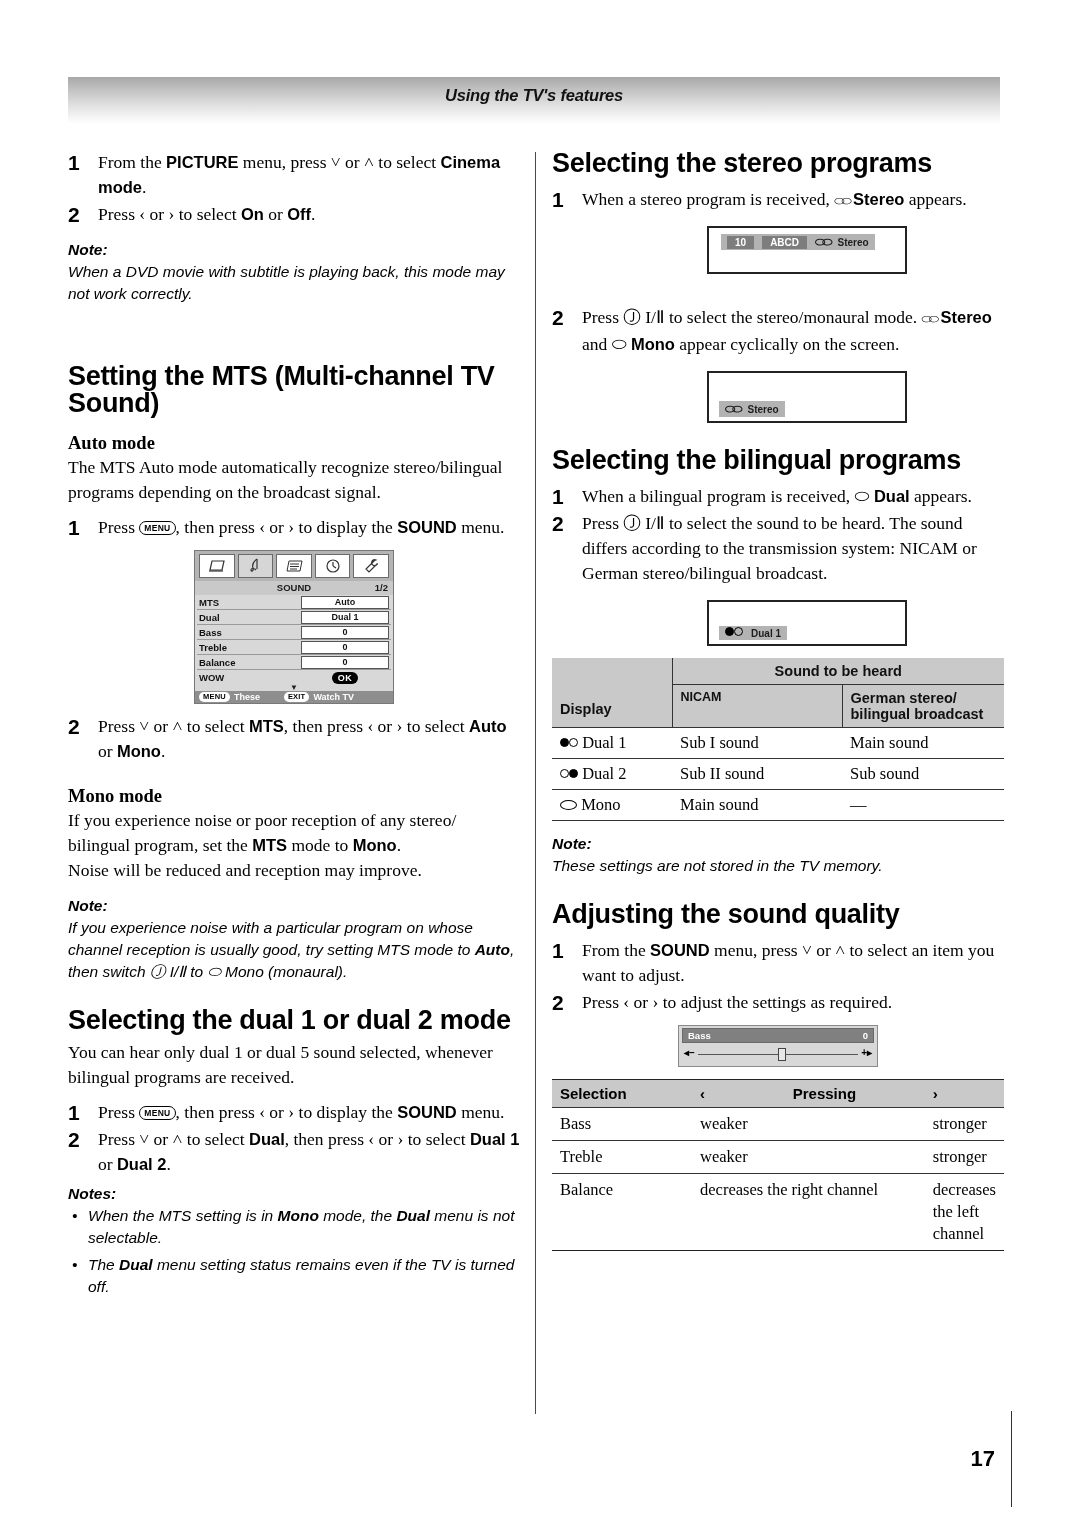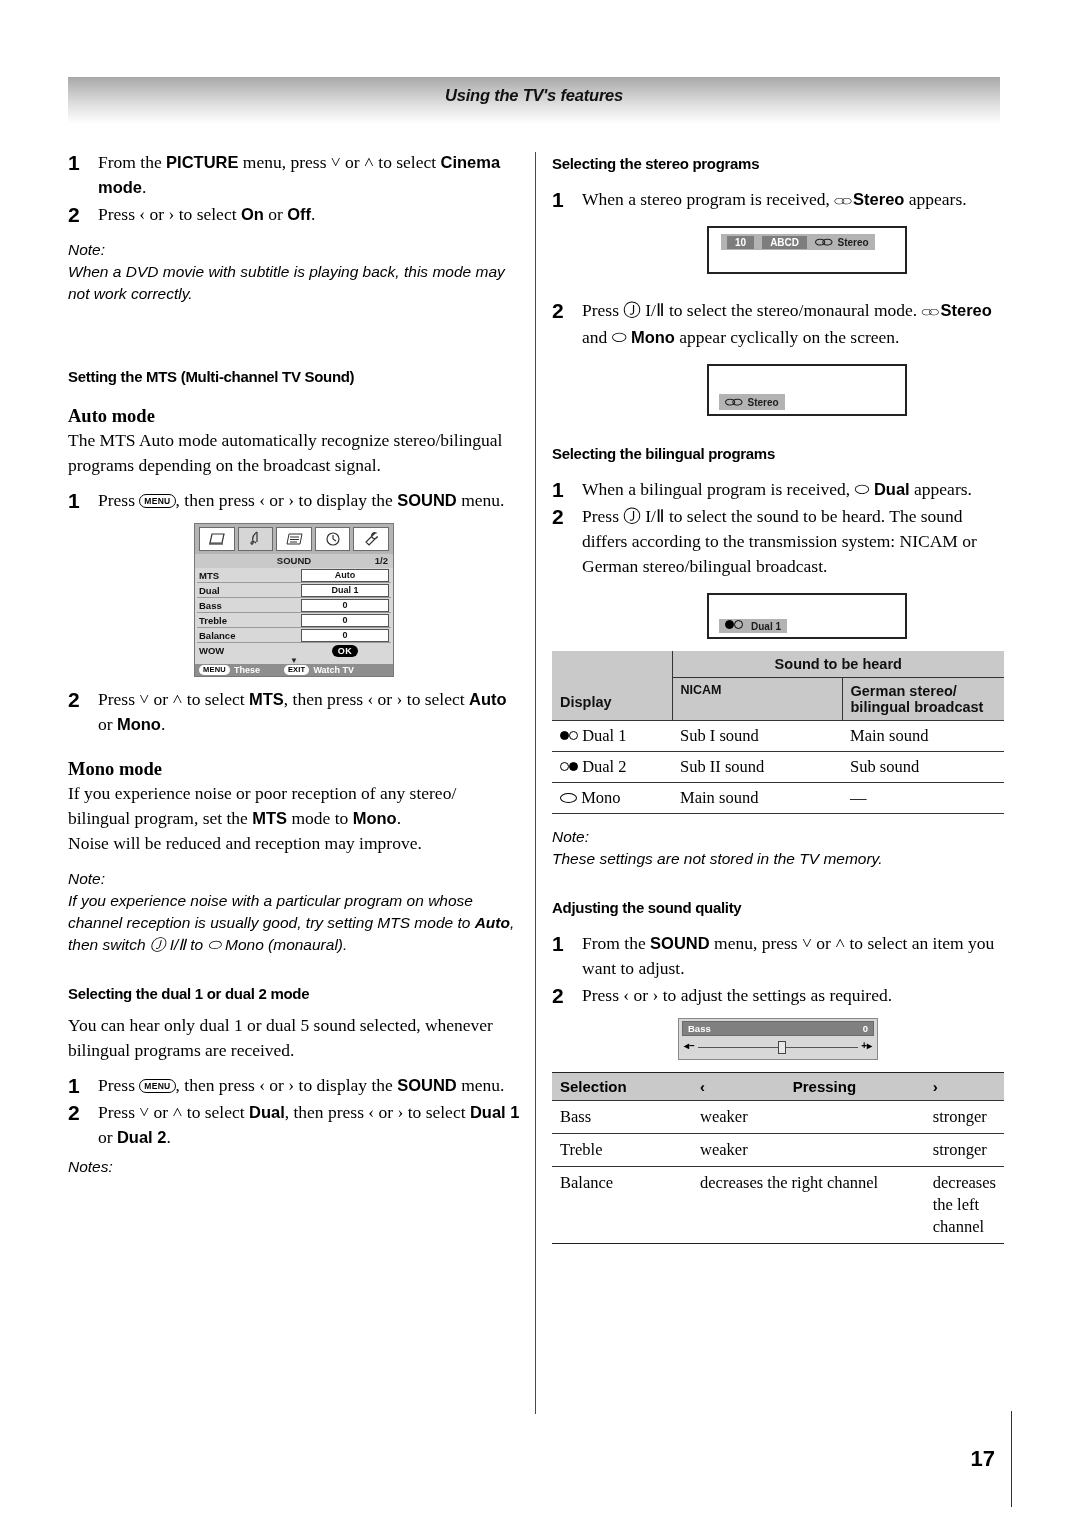--- a/index.html
+++ b/index.html
@@ -35,21 +35,21 @@
   .step{ display:flex; margin-bottom:2px; }
   .step .num{
     font-family:"Liberation Sans", sans-serif; font-weight:bold;
     font-size:21px; line-height:25px; width:30px; flex:0 0 30px;
   }
   .step .txt{ font-size:17.5px; line-height:25px; flex:1; }
   b, .sb{ font-family:"Liberation Sans", sans-serif; font-weight:bold; font-size:16.5px; }
   .para{ font-size:17.5px; line-height:25px; }
 
   .note-label{
-    font-family:"Liberation Sans", sans-serif; font-weight:normal; font-style:italic;
+    font-family:"Liberation Sans", sans-serif; font-weight:bold; font-style:italic;
     font-size:15.5px; line-height:22px; margin-top:12px;
   }
   .note-body{
     font-family:"Liberation Sans", sans-serif; font-style:italic;
     font-size:15.5px; line-height:22px;
   }
   .note-body b{ font-style:italic; font-size:15.5px; }
   .bullets{ list-style:none; margin:0; padding:0; }
   .bullets li{
     font-family:"Liberation Sans", sans-serif; font-style:italic;
@@ -61,21 +61,21 @@
 
   
   h1.sect{
     font-family:"Liberation Sans", sans-serif; font-weight:bold;
     font-size:33px; line-height:38px; margin:0; letter-spacing:-0.4px;
     border-top:1.5px solid #333; border-bottom:1.5px solid #333;
     padding:6px 0 8px 0;
   }
   h2.sub{
     font-family:"Liberation Sans", sans-serif; font-weight:bold;
-    font-size:15px; line-height:27px; margin:0; letter-spacing:-0.3px;
+    font-size:27px; line-height:27px; margin:0; letter-spacing:-0.3px;
   }
   h3.minor{
     font-family:"Liberation Serif", serif; font-weight:bold;
     font-size:18.5px; line-height:24px; margin:0;
   }
 
   .sp6{height:6px;} .sp10{height:10px;} .sp14{height:14px;}
   .sp18{height:18px;} .sp24{height:24px;} .sp40{height:40px;}
 
   
@@ -117,21 +117,21 @@
     background:#8e8e8e; display:flex; align-items:center; gap:4px;
     padding:1px 4px; font-size:9px; font-weight:bold; color:#fff;
   }
   .tvmenu .footbar .key{
     background:#fff; color:#000; border-radius:6px; padding:0 4px; font-size:7.5px;
     line-height:10px; letter-spacing:0.2px;
   }
 
   
   .osd{ border:2px solid #222; position:relative; }
-  .osd.box1{ width:200px; height:48px; margin:12px auto 0 155px; }
+  .osd.box1{ width:200px; height:48px; margin:12px auto 7px 155px; }
   .osd.box2{ width:200px; height:52px; margin:14px auto 0 155px; }
   .osd.box3{ width:200px; height:46px; margin:14px auto 0 155px; }
   .osd .tag{
     position:absolute; background:#b3b3b3; display:flex; align-items:center;
     font-family:"Liberation Sans", sans-serif; font-weight:bold;
     font-size:10px; color:#1d1d1d; padding:1px 6px; gap:8px;
   }
   .osd .chan{ background:#7d7d7d; color:#fff; padding:1px 8px; font-size:10px; font-weight:bold;}
   .glyph-stereo{ letter-spacing:-3px; font-size:12px; }
 
@@ -340,20 +340,24 @@
   <div class="step">
     <div class="num">1</div>
     <div class="txt">Press <span class="key-menu" style="display: inline-block; border: 1.3px solid rgb(0, 0, 0); border-radius: 9px; padding: 0px 4px; font-family: &quot;Liberation Sans&quot;, sans-serif; font-size: 8.5px; font-weight: bold; line-height: 12px; vertical-align: 2px; letter-spacing: 0.3px;">MENU</span>, then press ‹ or › to display the <b>SOUND</b> menu.</div>
   </div>
   <div class="step">
     <div class="num">2</div>
     <div class="txt">Press ˅ or ˄ to select <b>Dual</b>, then press ‹ or › to select <b>Dual 1</b> or <b>Dual 2</b>.</div>
   </div>
 
   <div class="note-label" style="margin-top:6px">Notes:</div>
+  <ul class="bullets">
+    <li>When the MTS setting is in <b>Mono</b> mode, the <b>Dual</b> menu is not selectable.</li>
+    <li>The <b>Dual</b> menu setting status remains even if the TV is turned off.</li>
+  </ul>
 </div>
 
 <div class="col col-right">
 
   <h2 class="sub">Selecting the stereo programs</h2>
   <div class="sp10"></div>
 
   <div class="step">
     <div class="num">1</div>
     <div class="txt">When a stereo program is received, <span class="glyph-stereo">⬭⬭</span> <b>Stereo</b> appears.</div>

